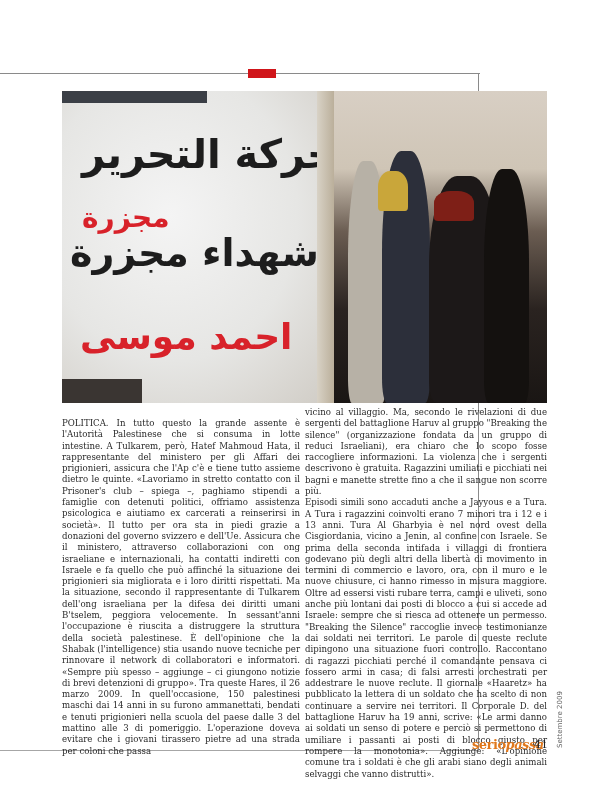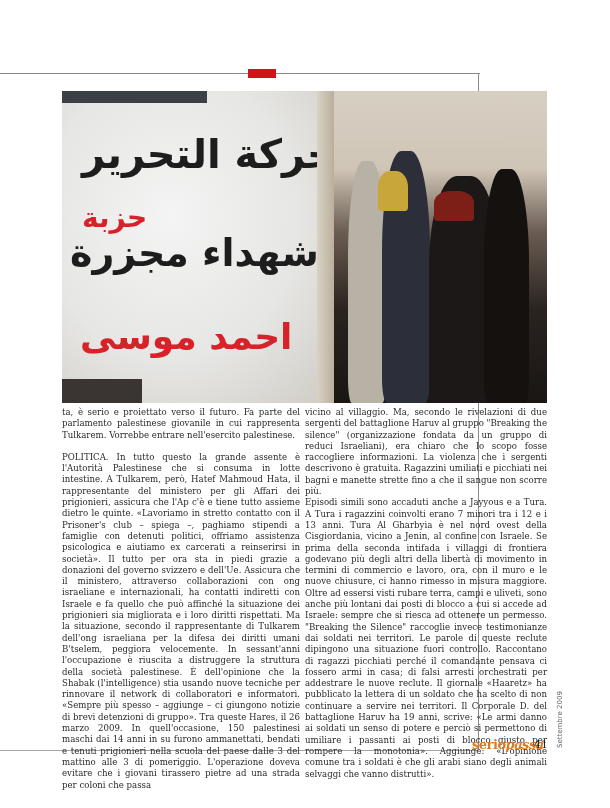--- a/index.html
+++ b/index.html
@@ -38,38 +38,37 @@
 
 <div class="frame-top"></div>
 <div class="frame-right"></div>
 <div class="frame-bottom"></div>
 <div class="red-tab"></div>
 
 <div class="photo">
   <div class="wall">
     <div class="wall-window"></div>
     <div class="graffiti g1">تحيا حركة التحرير</div>
-    <div class="graffiti g2">حزبة</div>
+    <div class="graffiti g2">مجزرة</div>
     <div class="graffiti g4">احمد موسى</div>
     <div class="graffiti g3">شهداء مجزرة</div>
     <div class="stool"></div>
   </div>
   <div class="wall-edge"></div>
   <div class="scene">
     <div class="person" style="left:14px;top:70px;width:38px;height:242px;background:#b7b1a6;"></div>
     <div class="person" style="left:48px;top:60px;width:48px;height:252px;background:#2c2f3a;"></div>
     <div class="person" style="left:95px;top:85px;width:70px;height:227px;background:#1c1818;"></div>
     <div class="person" style="left:150px;top:78px;width:45px;height:234px;background:#14110f;"></div>
     <div class="person" style="left:100px;top:100px;width:40px;height:30px;background:#7e1f17;"></div>
     <div class="person" style="left:44px;top:80px;width:30px;height:40px;background:#c9a63a;"></div>
   </div>
 </div>
 
 <div class="col col-left">
-  <p>ta, è serio e proiettato verso il futuro. Fa parte del parlamento palestinese giovanile in cui rappresenta Tulkarem. Vorrebbe entrare nell'esercito palestinese.</p>
   <div class="gap"></div>
   <p><span class="kicker">POLITICA.</span><span> In tutto questo la grande assente è l'Autorità Palestinese che si consuma in lotte intestine. A Tulkarem, però, Hatef Mahmoud Hata, il rappresentante del ministero per gli Affari dei prigionieri, assicura che l'Ap c'è e tiene tutto assieme dietro le quinte. «Lavoriamo in stretto contatto con il Prisoner's club – spiega –, paghiamo stipendi a famiglie con detenuti politici, offriamo assistenza psicologica e aiutiamo ex carcerati a reinserirsi in società». Il tutto per ora sta in piedi grazie a donazioni del governo svizzero e dell'Ue. Assicura che il ministero, attraverso collaborazioni con ong israeliane e internazionali, ha contatti indiretti con Israele e fa quello che può affinché la situazione dei prigionieri sia migliorata e i loro diritti rispettati. Ma la situazione, secondo il rappresentante di Tulkarem dell'ong israeliana per la difesa dei diritti umani B'tselem, peggiora velocemente. In sessant'anni l'occupazione è riuscita a distruggere la struttura della società palestinese. È dell'opinione che la Shabak (l'intelligence) stia usando nuove tecniche per rinnovare il network di collaboratori e informatori. «Sempre più spesso – aggiunge – ci giungono notizie di brevi detenzioni di gruppo». Tra queste Hares, il 26 marzo 2009. In quell'occasione, 150 palestinesi maschi dai 14 anni in su furono ammanettati, bendati e tenuti prigionieri nella scuola del paese dalle 3 del mattino alle 3 di pomeriggio. L'operazione doveva evitare che i giovani tirassero pietre ad una strada per coloni che passa</span></p>
 </div>
 
 <div class="col col-right">
   <p>vicino al villaggio. Ma, secondo le rivelazioni di due sergenti del battaglione Haruv al gruppo "Breaking the silence" (organizzazione fondata da un gruppo di reduci Israeliani), era chiaro che lo scopo fosse raccogliere informazioni. La violenza che i sergenti descrivono è gratuita. Ragazzini umiliati e picchiati nei bagni e manette strette fino a che il sangue non scorre più.</p>
   <p>Episodi simili sono accaduti anche a Jayyous e a Tura. A Tura i ragazzini coinvolti erano 7 minori tra i 12 e i 13 anni. Tura Al Gharbyia è nel nord ovest della Cisgiordania, vicino a Jenin, al confine con Israele. Se prima della seconda intifada i villaggi di frontiera godevano più degli altri della libertà di movimento in termini di commercio e lavoro, ora, con il muro e le nuove chiusure, ci hanno rimesso in misura maggiore. Oltre ad essersi visti rubare terra, campi e uliveti, sono anche più lontani dai posti di blocco a cui si accede ad Israele: sempre che si riesca ad ottenere un permesso. "Breaking the Silence" raccoglie invece testimonianze dai soldati nei territori. Le parole di queste reclute dipingono una situazione fuori controllo. Raccontano di ragazzi picchiati perché il comandante pensava ci fossero armi in casa; di falsi arresti orchestrati per addestrare le nuove reclute. Il giornale «Haaretz» ha pubblicato la lettera di un soldato che ha scelto di non continuare a servire nei territori. Il Corporale D. del battaglione Haruv ha 19 anni, scrive: «Le armi danno ai soldati un senso di potere e perciò si permettono di umiliare i passanti ai posti di blocco giusto per rompere la monotonia». Aggiunge: «L'opinione comune tra i soldati è che gli arabi siano degli animali selvaggi che vanno distrutti».</p>
 </div>
 
 <div class="footer-logo"><span>serio</span><span class="italic">passa</span></div>

